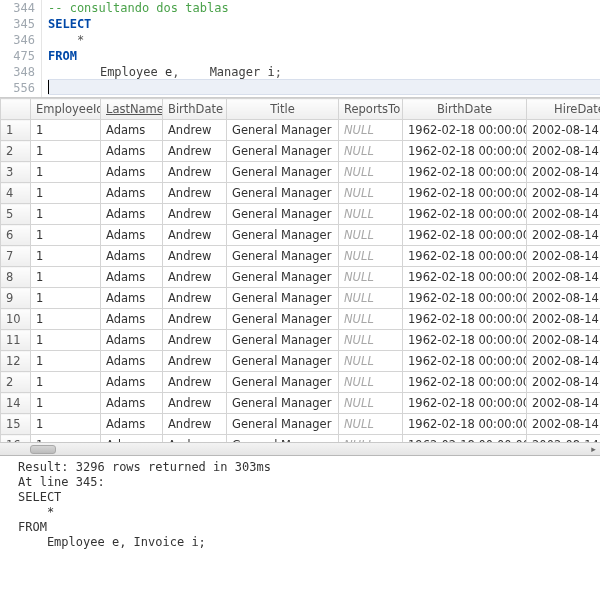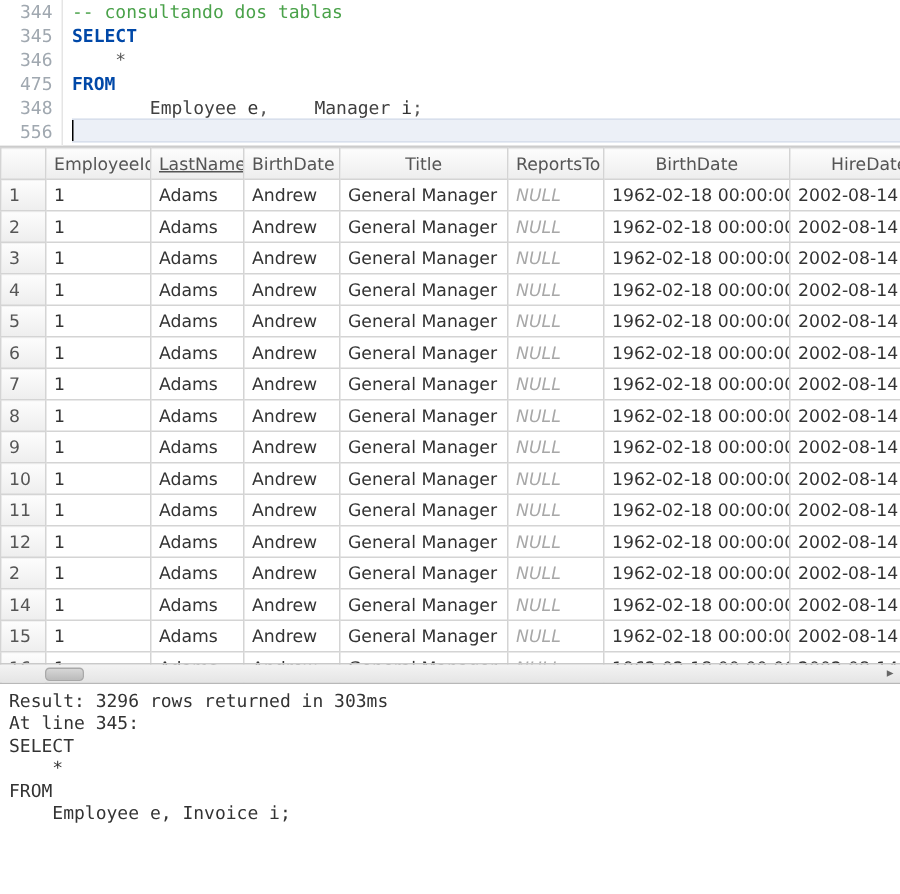--- a/index.html
+++ b/index.html
@@ -117,21 +117,21 @@
     color:#666; font-size:9px;
     position:absolute;
   }
   .hscroll .arrow.right { right:0; }
 
   
   .log {
     font-family: "DejaVu Sans Mono", Consolas, monospace;
     font-size: 12px;
     line-height: 15px;
-    padding: 4px 6px;
+    padding: 4px 18px;
     white-space: pre;
     height: 140px;
     color: #333;
   }
 </style>
 </head>
 <body>
 
 <div class="editor">
   <div class="gutter">

